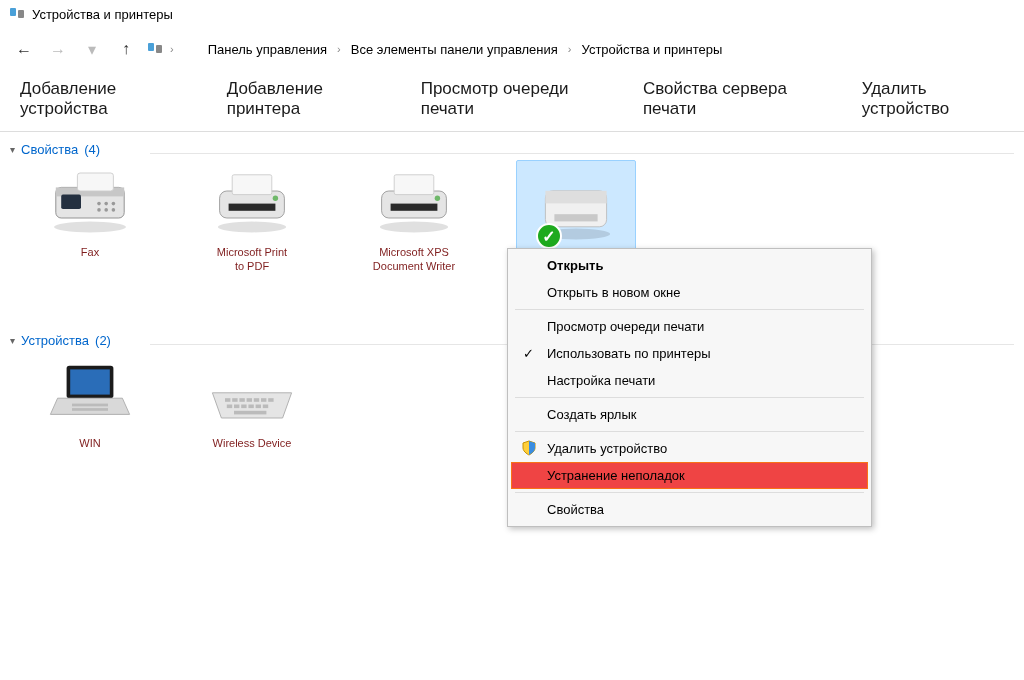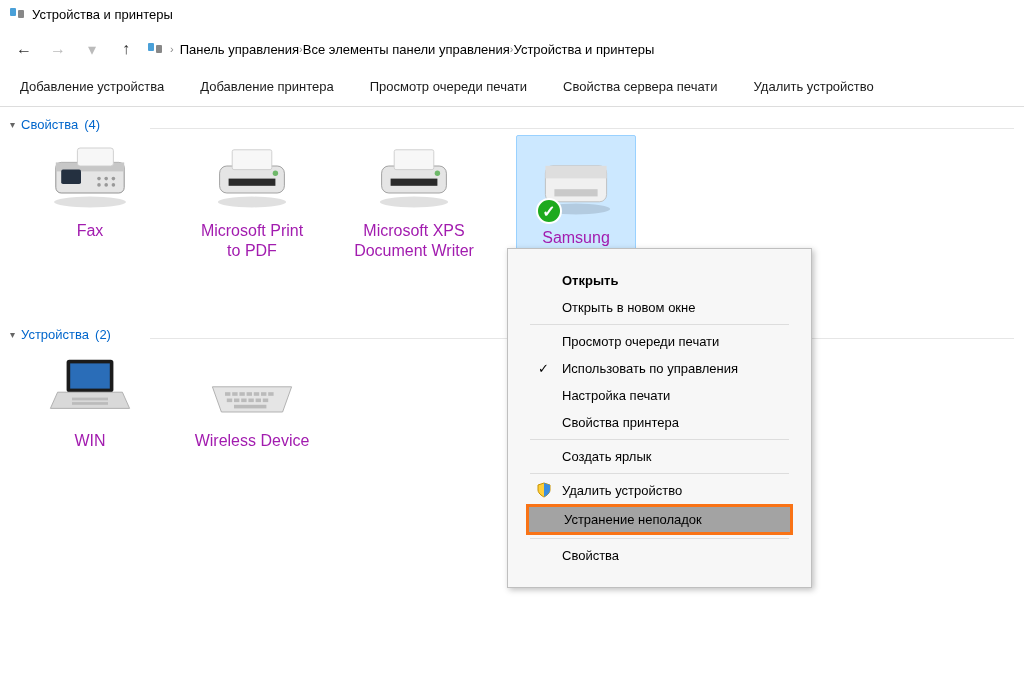--- a/index.html
+++ b/index.html
@@ -31,33 +31,35 @@
   display: flex;
   align-items: center;
   justify-content: center;
   color: #333;
   font-size: 16px;
 }
 .nav .arrow.dim { color: #bbb; }
 .crumb {
   display: flex;
   align-items: center;
+  gap: 10px;
   font-size: 13px;
+  margin-left: 28px;
 }
 .crumb span { cursor: default; }
 .chev { color: #888; font-size: 11px; }
 .toolbar {
   display: flex;
   gap: 36px;
   padding: 10px 20px 12px;
   border-bottom: 1px solid #ddd;
 }
 .toolbar span {
   color: #1a1a1a;
-  font-size: 13px;
+  font-size: 17px;
 }
 .group-header {
   display: flex;
   align-items: center;
   gap: 6px;
   padding: 10px 10px 6px;
   color: #0066cc;
   font-size: 13px;
 }
 .group-header .chev-down {
@@ -92,22 +94,22 @@
 }
 .icon-box {
   width: 96px;
   height: 80px;
   display: flex;
   align-items: center;
   justify-content: center;
   position: relative;
 }
 .label {
-  font-size: 16px;
-  color: #a21caf;
+  font-size: 11px;
+  color: #7f1d1d;
   line-height: 1.25;
 }
 .badge-check {
   position: absolute;
   bottom: -2px;
   left: 8px;
   width: 26px;
   height: 26px;
   background: #1eaa1e;
   border: 2px solid #fff;
@@ -116,33 +118,33 @@
   align-items: center;
   justify-content: center;
   color: #fff;
   font-size: 16px;
   font-weight: bold;
 }
 .context-menu {
   position: absolute;
   left: 507px;
   top: 248px;
-  width: 305px;
+  width: 365px;
   background: #f7f7f7;
   border: 1px solid #bfbfbf;
   box-shadow: 2px 2px 6px rgba(0,0,0,0.25);
-  padding: 18px;
+  padding: 3px;
 }
 .cm-item {
   padding: 6px 10px 6px 36px;
   font-size: 13px;
   position: relative;
 }
 .cm-item.bold { font-weight: bold; }
-.cm-item.hovered { background: #a3a3a3; border: 3px solid #f97316; padding: 5px 9px 5px 35px; }
+.cm-item.hovered { background: #ef4444; border: 1px solid #f97316; padding: 5px 9px 5px 35px; }
 .cm-sep {
   height: 1px;
   background: #ddd;
   margin: 3px 4px;
 }
 .cm-check {
   position: absolute;
   left: 12px;
   top: 6px;
   font-size: 13px;
@@ -314,24 +316,23 @@
   </div>
 </div>
 
 <div class="context-menu">
   <div class="cm-item bold">Открыть</div>
   <div class="cm-item">Открыть в новом окне</div>
   <div class="cm-sep"></div>
   <div class="cm-item">Просмотр очереди печати</div>
   <div class="cm-item">
     <span class="cm-check">✓</span>
-    <span>Использовать по управления</span>
+    <span>Использовать по принтеры</span>
   </div>
   <div class="cm-item">Настройка печати</div>
-  <div class="cm-item">Свойства принтера</div>
   <div class="cm-sep"></div>
   <div class="cm-item">Создать ярлык</div>
   <div class="cm-sep"></div>
   <div class="cm-item">
     <span class="cm-shield">
       <svg width="16" height="16" viewBox="0 0 16 16">
         <path d="M8 1 L14 3 V8 C14 12 8 15 8 15 C8 15 2 12 2 8 V3 Z" fill="#ffcf3a" stroke="#c79200"></path>
         <path d="M8 1 L14 3 V8 C14 12 8 15 8 15 Z" fill="#3a8de0"></path>
       </svg>
     </span>

